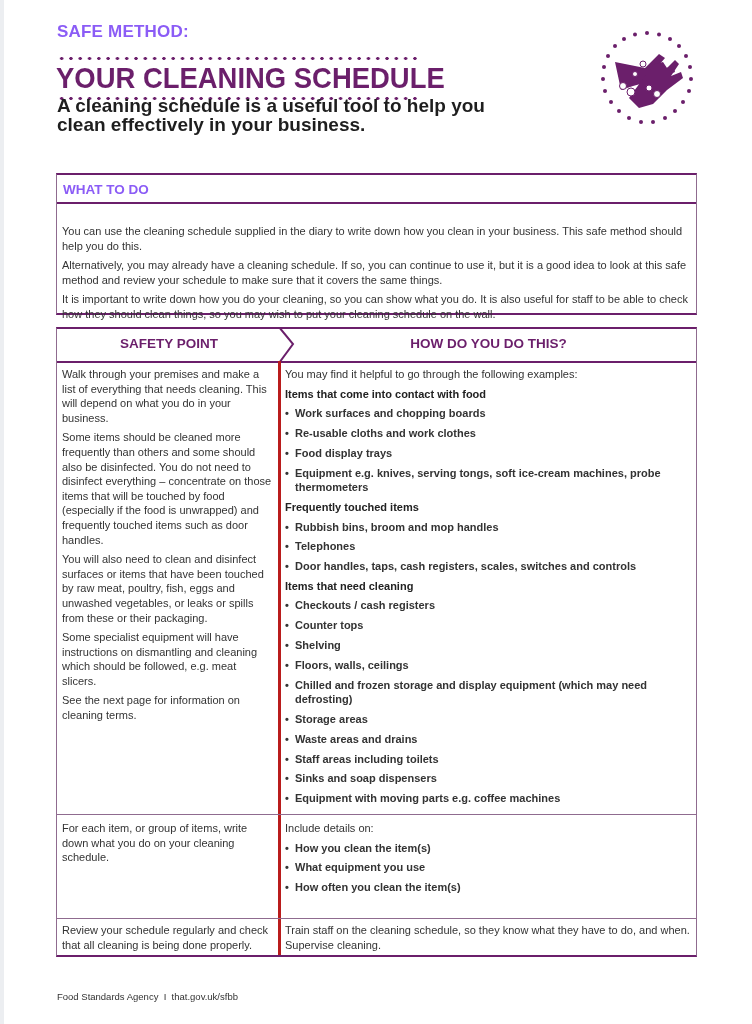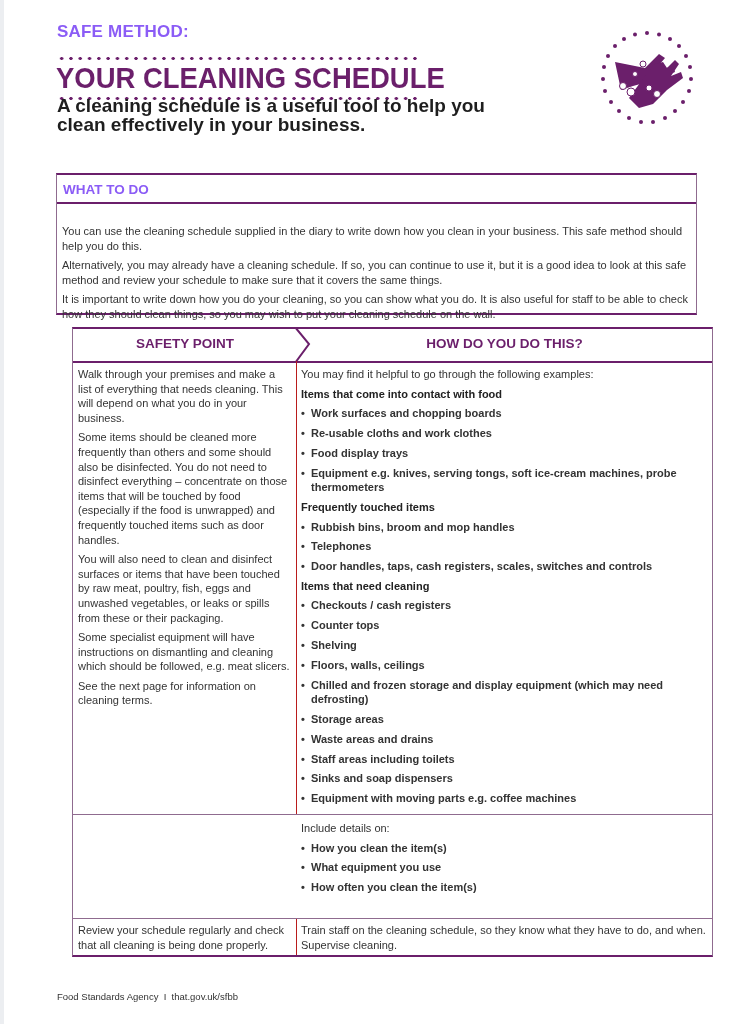--- a/index.html
+++ b/index.html
@@ -34,36 +34,36 @@
     position: absolute; left: 56px; width: 641px; border: 1px solid #8f6b8f; box-sizing: border-box;
   }
   .what { top: 173px; height: 142px; border-top: 2px solid #6b1f6b; border-bottom: 2.5px solid #6b1f6b; }
   .what-head {
     height: 29px; border-bottom: 2px solid #6b1f6b; font-weight: bold; color: #8b5cf6;
     font-size: 13.5px; padding-left: 6px; line-height: 29px; box-sizing: border-box;
   }
   .what-body { padding: 4px 6px 0 5px; font-size: 11px; color: #333; line-height: 15px; margin-top: 16px; }
   .what-body p { margin: 0 0 4px 0; }
 
-  .table { top: 327px; height: 630px; border-top: 2px solid #6b1f6b; border-bottom: 2.5px solid #6b1f6b; margin-left: 16px; }
+  .table { top: 327px; height: 630px; border-top: 2px solid #6b1f6b; border-bottom: 2.5px solid #6b1f6b; }
   .thead { position: absolute; left: 0; top: 0; width: 100%; height: 32px; border-bottom: 2px solid #6b1f6b; }
   .th {
     position: absolute; top: 0; height: 30px; line-height: 30px; font-weight: bold; color: #6b1f6b;
     font-size: 13.5px; text-align: center;
   }
   .th.left { left: 0; width: 224px; }
   .th.right { left: 224px; width: 415px; }
   .chev { position: absolute; left: 216px; top: -2px; width: 26px; height: 36px; }
 
   .row { position: absolute; left: 0; width: 100%; box-sizing: border-box; }
   .row + .row {}
   .r1 { top: 32px; height: 454px; border-bottom: 1px solid #8f6b8f; }
   .r2 { top: 486px; height: 104px; border-bottom: 1px solid #8f6b8f; }
   .r3 { top: 590px; height: 36px; }
-  .col-l { position: absolute; left: 0; top: 0; width: 224px; height: 100%; border-right: 1px solid #b91c1c; box-sizing: border-box; padding: 6px 6px 0 5px; font-size: 11px; line-height: 14.6px; color: #333; }
+  .col-l { position: absolute; left: 0; top: 0; width: 224px; height: 100%; border-right: 3px solid #b91c1c; box-sizing: border-box; padding: 6px 6px 0 5px; font-size: 11px; line-height: 14.6px; color: #333; }
   .col-r { position: absolute; left: 224px; top: 0; width: 415px; height: 100%; padding: 6px 6px 0 4px; box-sizing: border-box; font-size: 11px; line-height: 14.6px; color: #333; }
   .col-l p { margin: 0 0 5px 0; }
   .col-r p { margin: 0 0 5px 0; }
   .sub { font-weight: bold; color: #222; margin: 0 0 5px 0; }
   ul { list-style: none; margin: 0; padding: 0; font-weight: bold; }
   li { position: relative; padding-left: 10px; margin: 0 0 5.2px 0; }
   li::before { content: "\2022"; position: absolute; left: 0; top: 0; color: #333; }
 
   .footer { position: absolute; left: 57px; top: 991px; font-size: 9.5px; color: #333; }
 </style>
@@ -167,20 +167,23 @@
         <li>Storage areas</li>
         <li>Waste areas and drains</li>
         <li>Staff areas including toilets</li>
         <li>Sinks and soap dispensers</li>
         <li>Equipment with moving parts e.g. coffee machines</li>
       </ul>
     </div>
   </div>
 
   <div class="row r2">
+    <div class="col-l">
+      <p>For each item, or group of items, write down what you do on your cleaning schedule.</p>
+    </div>
     <div class="col-r">
       <p>Include details on:</p>
       <ul>
         <li>How you clean the item(s)</li>
         <li>What equipment you use</li>
         <li>How often you clean the item(s)</li>
       </ul>
     </div>
   </div>
 

